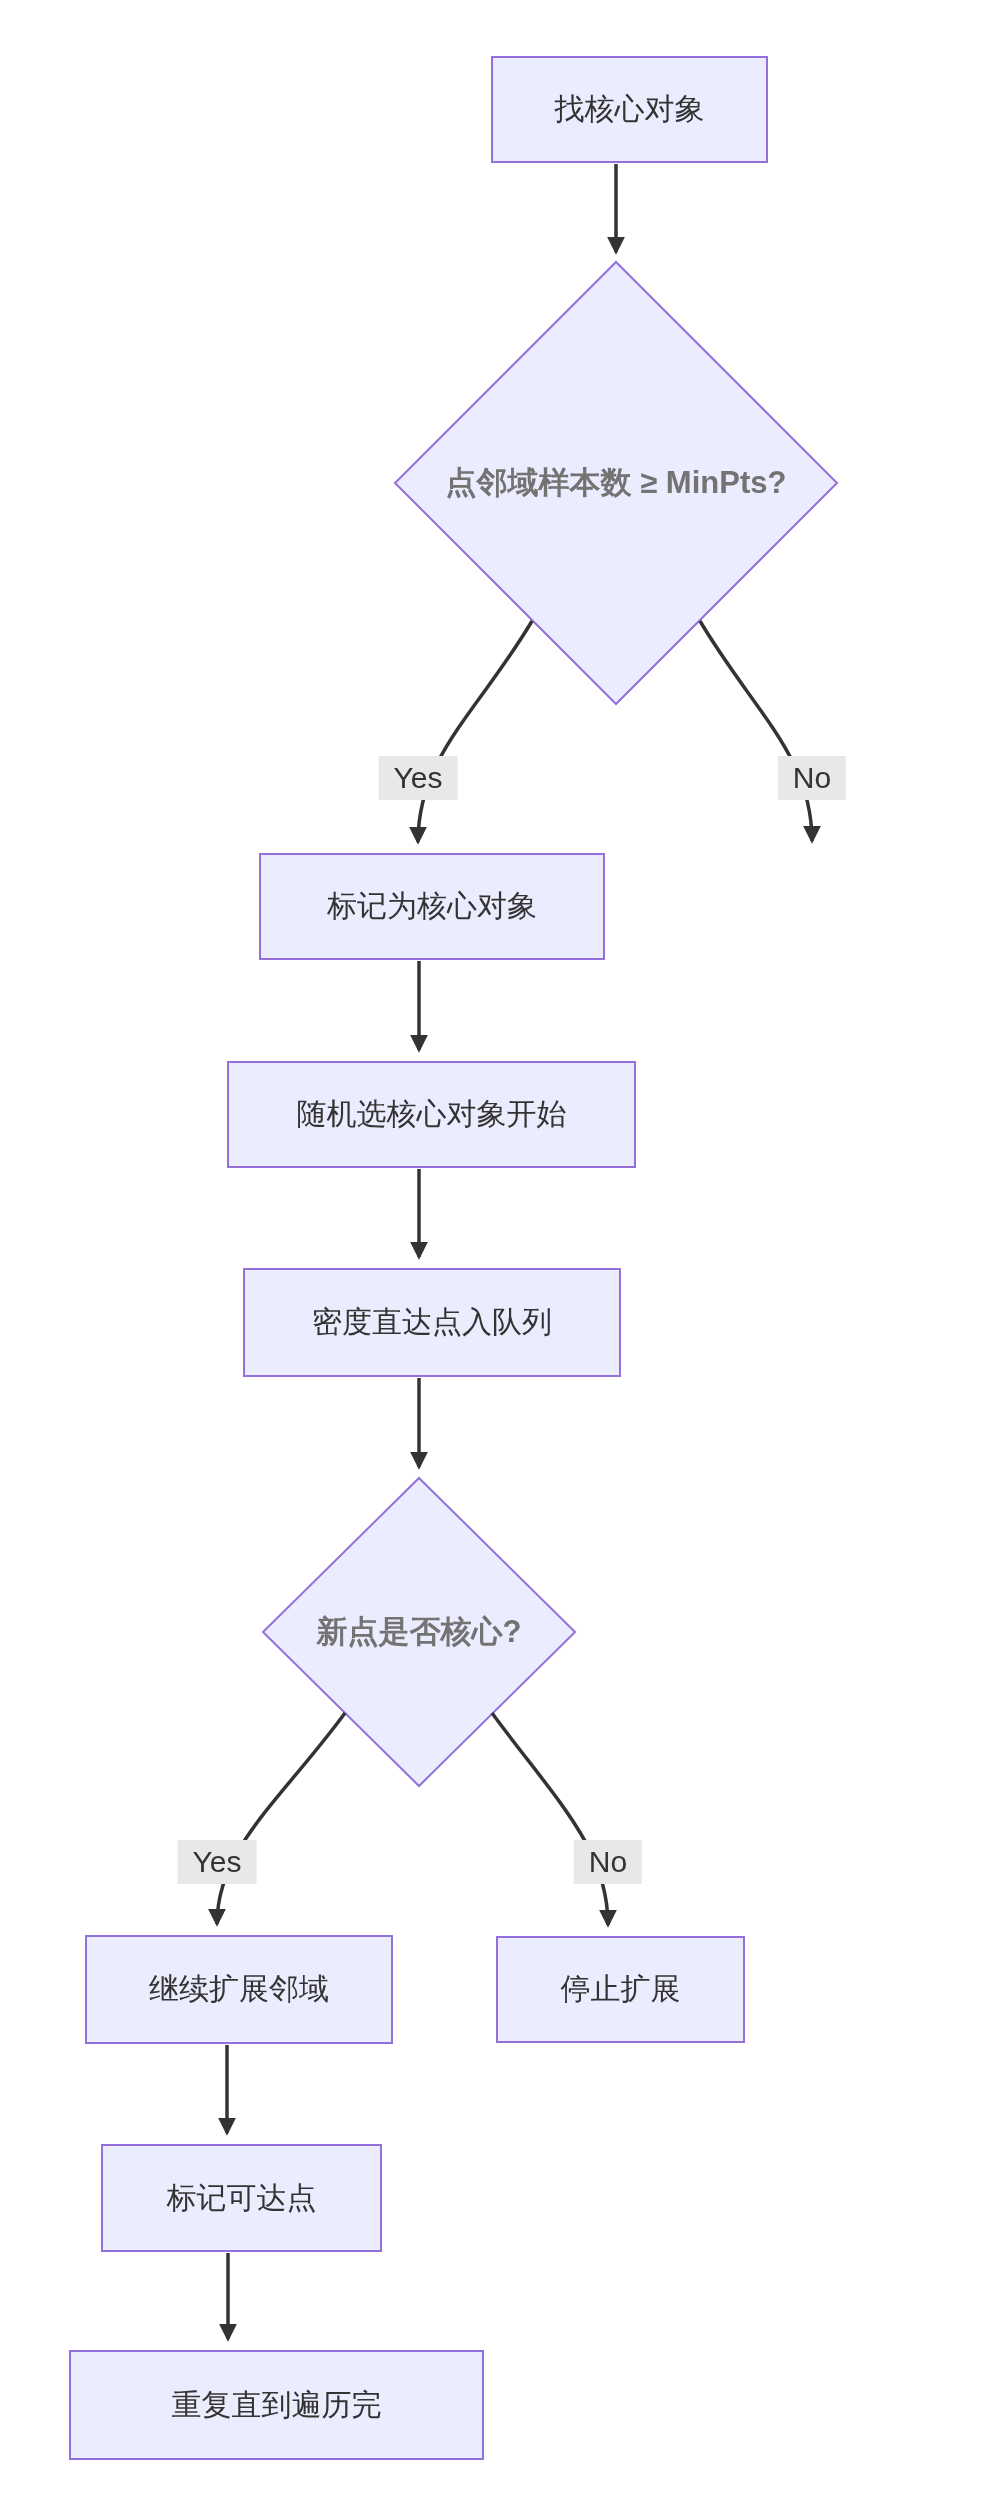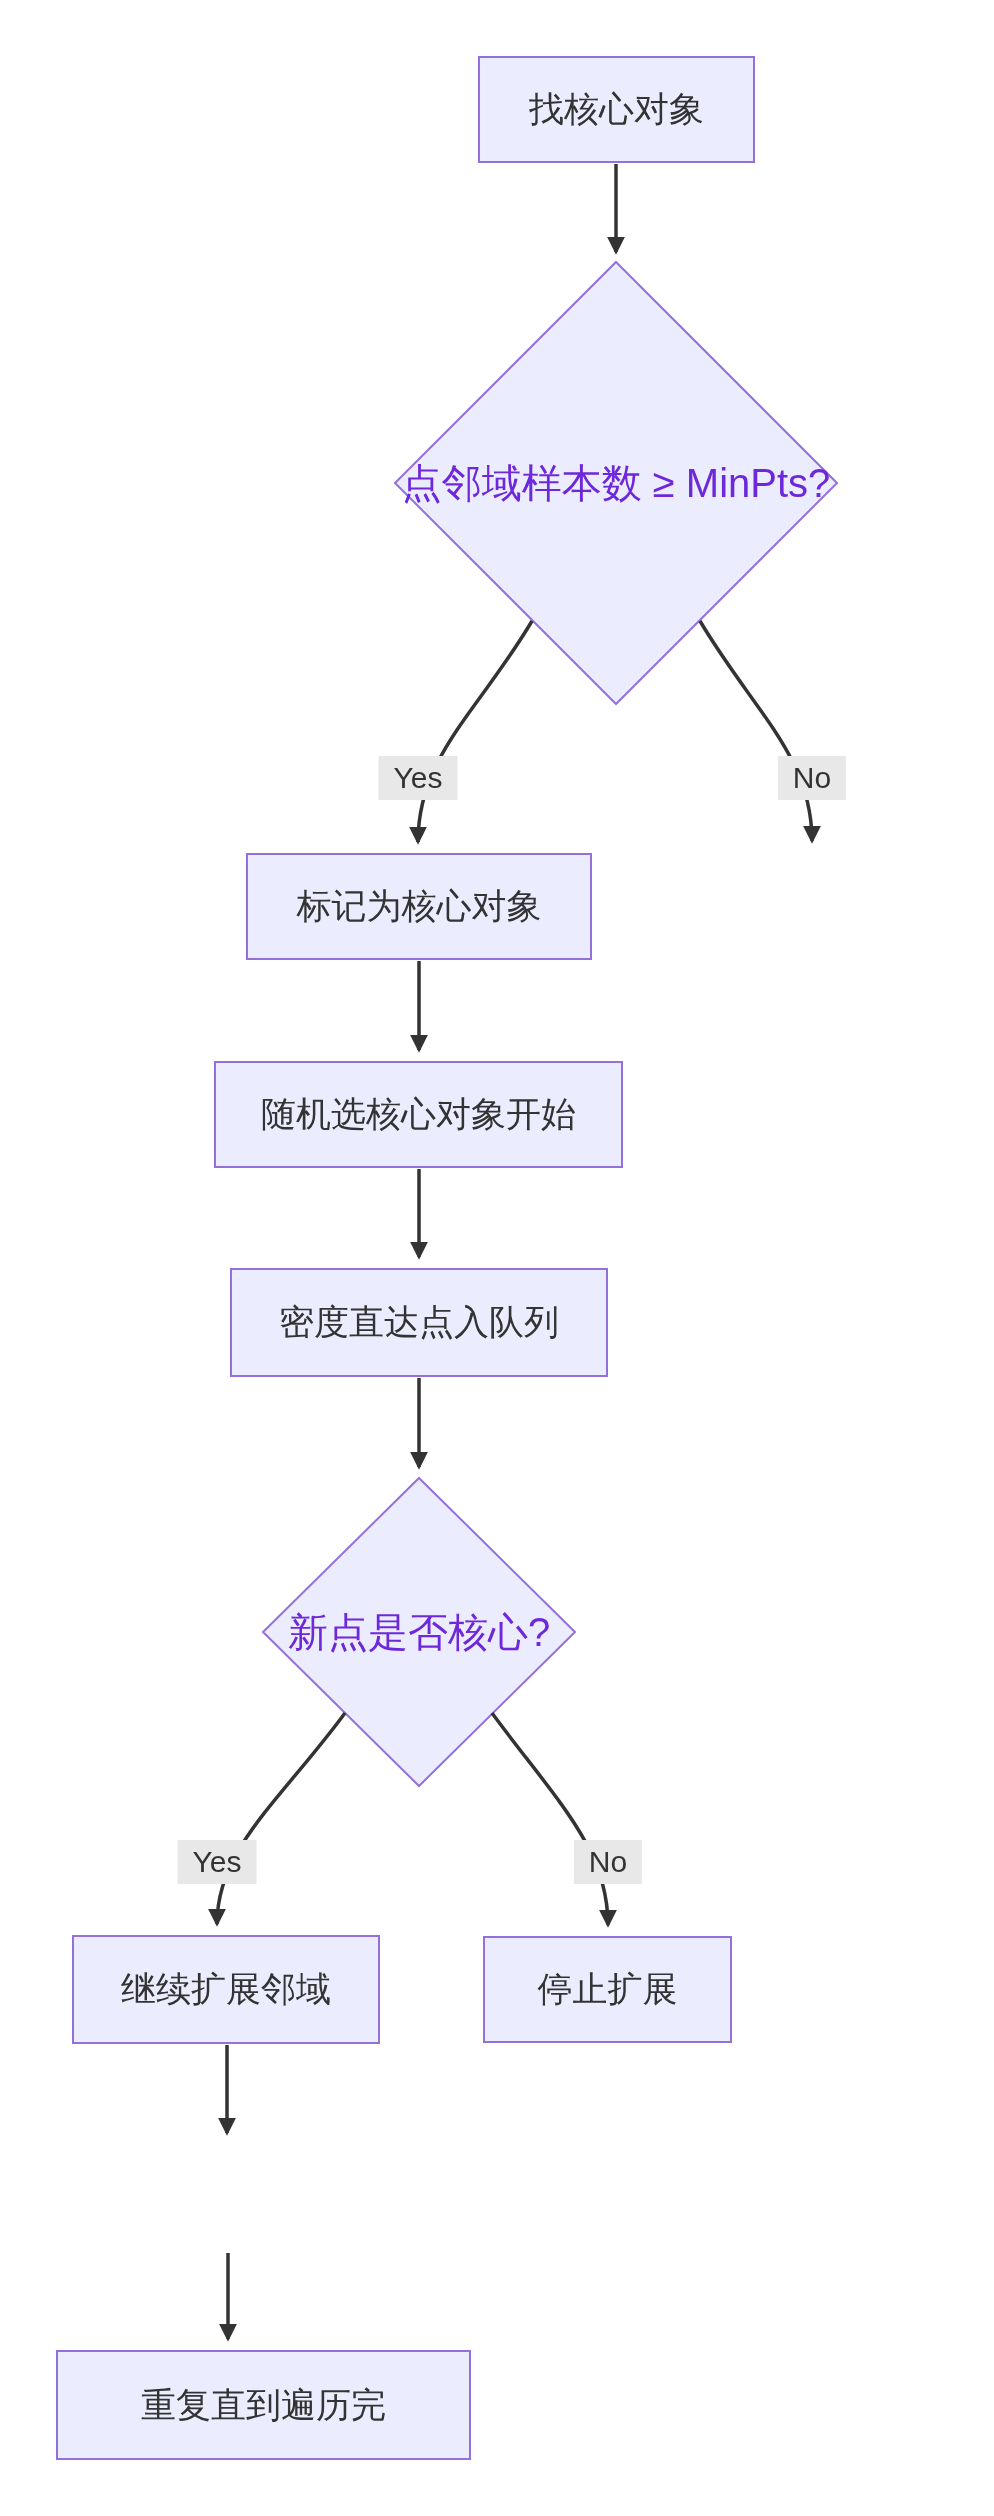--- a/index.html
+++ b/index.html
@@ -11,34 +11,36 @@
     font-family: "Liberation Sans", sans-serif;
     overflow: hidden;
   }
   #edge-layer { position: absolute; left: 0; top: 0; }
   .node {
     position: absolute;
     box-sizing: border-box;
     background: #ECECFF;
     border: 2px solid #9370DB;
     color: #333333;
-    font-size: 35px;
+    font-size: 30px;
     display: flex;
     align-items: center;
     justify-content: center;
     white-space: nowrap;
     z-index: 2;
+    margin-left: 13px;
   }
   .diamond-text {
     position: absolute;
     transform: translate(-50%, -50%);
-    color: #6d28d9;
-    font-size: 40px;
+    color: #737373;
+    font-size: 31px;
     white-space: nowrap;
     z-index: 2;
+    font-weight: bold;
   }
   .edge-label {
     position: absolute;
     transform: translate(-50%, -50%);
     background: #e8e8e8;
     color: #333333;
     font-size: 30px;
     line-height: 1.4;
     padding: 1px 15px;
     white-space: nowrap;
@@ -87,20 +89,21 @@
     <path d="M227,2045 L227,2133" fill="none" stroke="#333333" stroke-width="3.5" marker-end="url(#arrow)"></path>
     <path d="M228,2253 L228,2339" fill="none" stroke="#333333" stroke-width="3.5" marker-end="url(#arrow)"></path>
   </svg>
 
   <div class="node" id="node-a">找核心对象</div>
   <div class="node" id="node-c">标记为核心对象</div>
   <div class="node" id="node-e">随机选核心对象开始</div>
   <div class="node" id="node-f">密度直达点入队列</div>
   <div class="node" id="node-h">继续扩展邻域</div>
   <div class="node" id="node-k">停止扩展</div>
+  <div class="node" id="node-i">标记可达点</div>
   <div class="node" id="node-j">重复直到遍历完</div>
 
   <div class="diamond-text" id="dtext-b">点邻域样本数 ≥ MinPts?</div>
   <div class="diamond-text" id="dtext-g">新点是否核心?</div>
 
   <div class="edge-label" id="elabel-yes1">Yes</div>
   <div class="edge-label" id="elabel-no1">No</div>
   <div class="edge-label" id="elabel-yes2">Yes</div>
   <div class="edge-label" id="elabel-no2">No</div>
 

